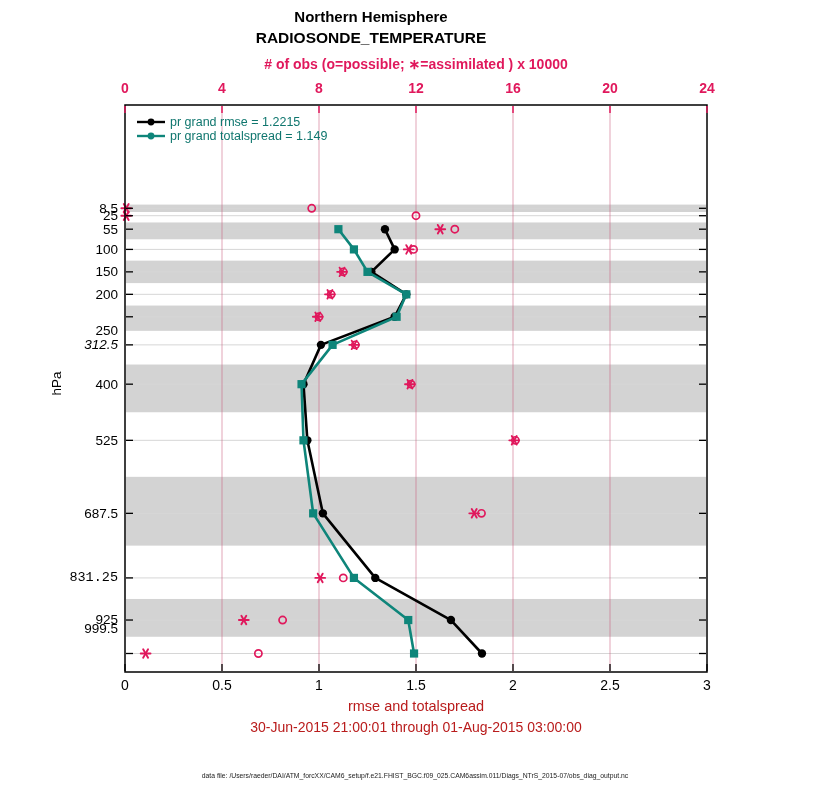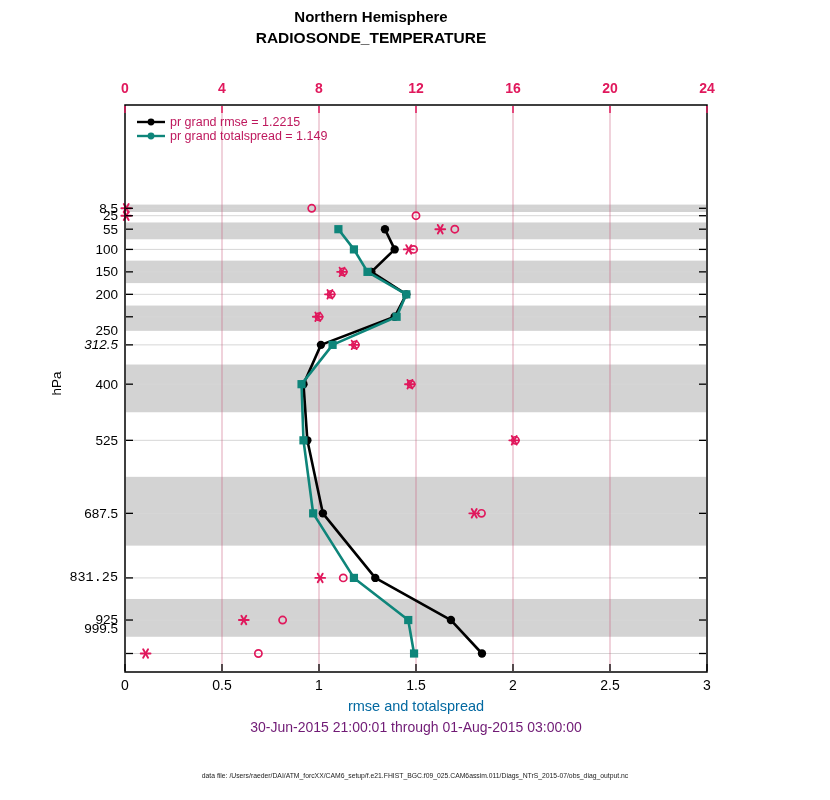--- a/index.html
+++ b/index.html
@@ -8,26 +8,26 @@
   .abs{position:absolute;}
   .ttl{width:740px;text-align:center;font-weight:bold;color:#000;}
   #title1{top:8px;left:1px;font-size:15px;}
   #title2{top:29px;left:1px;font-size:15.5px;}
   #obslabel{top:56px;left:1px;width:830px;text-align:center;font-size:14px;font-weight:bold;color:var(--mag);}
   .ticklab{font-size:13.5px;color:#000;white-space:nowrap;}
   .toptick{color:var(--mag);font-weight:bold;font-size:14px;transform:translateX(-50%);top:80px;}
   .bottick{transform:translateX(-50%);top:677px;font-size:14px;}
   .ytick{left:0;width:118px;text-align:right;font-size:13.5px;line-height:15px;}
   #ylab{left:44px;top:376px;font-size:13.5px;color:#000;transform:rotate(-90deg);transform-origin:center;}
-  #xlab{top:698px;left:1px;width:830px;text-align:center;font-size:14.5px;color:#0369a1;}
-  #daterange{top:719px;left:1px;width:830px;text-align:center;font-size:14px;color:#701a75;}
+  #xlab{top:698px;left:1px;width:830px;text-align:center;font-size:14.5px;color:#b91c1c;}
+  #daterange{top:719px;left:1px;width:830px;text-align:center;font-size:14px;color:#b91c1c;}
   #footer{top:772px;left:0;width:830px;text-align:center;font-size:6.8px;color:#222;}
   #legend{left:136px;top:115px;}
   .legrow{display:flex;align-items:center;height:14px;}
-  .legtxt{font-size:12.5px;color:#be185d;margin-left:4px;white-space:nowrap;}
+  .legtxt{font-size:12.5px;color:#0f766e;margin-left:4px;white-space:nowrap;}
   svg{display:block;}
 </style>
 </head>
 <body>
 
 <div id="fig">
 
   <svg id="plot-svg" class="abs" width="830" height="800" viewBox="0 0 830 800" style="left:0;top:0;">
       <rect x="126" y="204.59377" width="580" height="7.412459999999999" fill="#d3d3d3"></rect>
       <rect x="126" y="222.45106" width="580" height="16.8465" fill="#d3d3d3"></rect>
@@ -177,20 +177,21 @@
       <line x1="222" y1="106" x2="222" y2="113" stroke="#e0185c" stroke-width="1.5"></line>
       <line x1="319" y1="106" x2="319" y2="113" stroke="#e0185c" stroke-width="1.5"></line>
       <line x1="416" y1="106" x2="416" y2="113" stroke="#e0185c" stroke-width="1.5"></line>
       <line x1="513" y1="106" x2="513" y2="113" stroke="#e0185c" stroke-width="1.5"></line>
       <line x1="610" y1="106" x2="610" y2="113" stroke="#e0185c" stroke-width="1.5"></line>
       <line x1="707" y1="106" x2="707" y2="113" stroke="#e0185c" stroke-width="1.5"></line>
     </svg>
 
   <div id="title1" class="abs ttl">Northern Hemisphere</div>
   <div id="title2" class="abs ttl">RADIOSONDE_TEMPERATURE</div>
+  <div id="obslabel" class="abs"># of obs (o=possible; ∗=assimilated ) x 10000</div>
 
   <div id="topticks">
       <div class="abs ticklab toptick" style="left: 125px;">0</div>
       <div class="abs ticklab toptick" style="left: 222px;">4</div>
       <div class="abs ticklab toptick" style="left: 319px;">8</div>
       <div class="abs ticklab toptick" style="left: 416px;">12</div>
       <div class="abs ticklab toptick" style="left: 513px;">16</div>
       <div class="abs ticklab toptick" style="left: 610px;">20</div>
       <div class="abs ticklab toptick" style="left: 707px;">24</div>
     </div>

